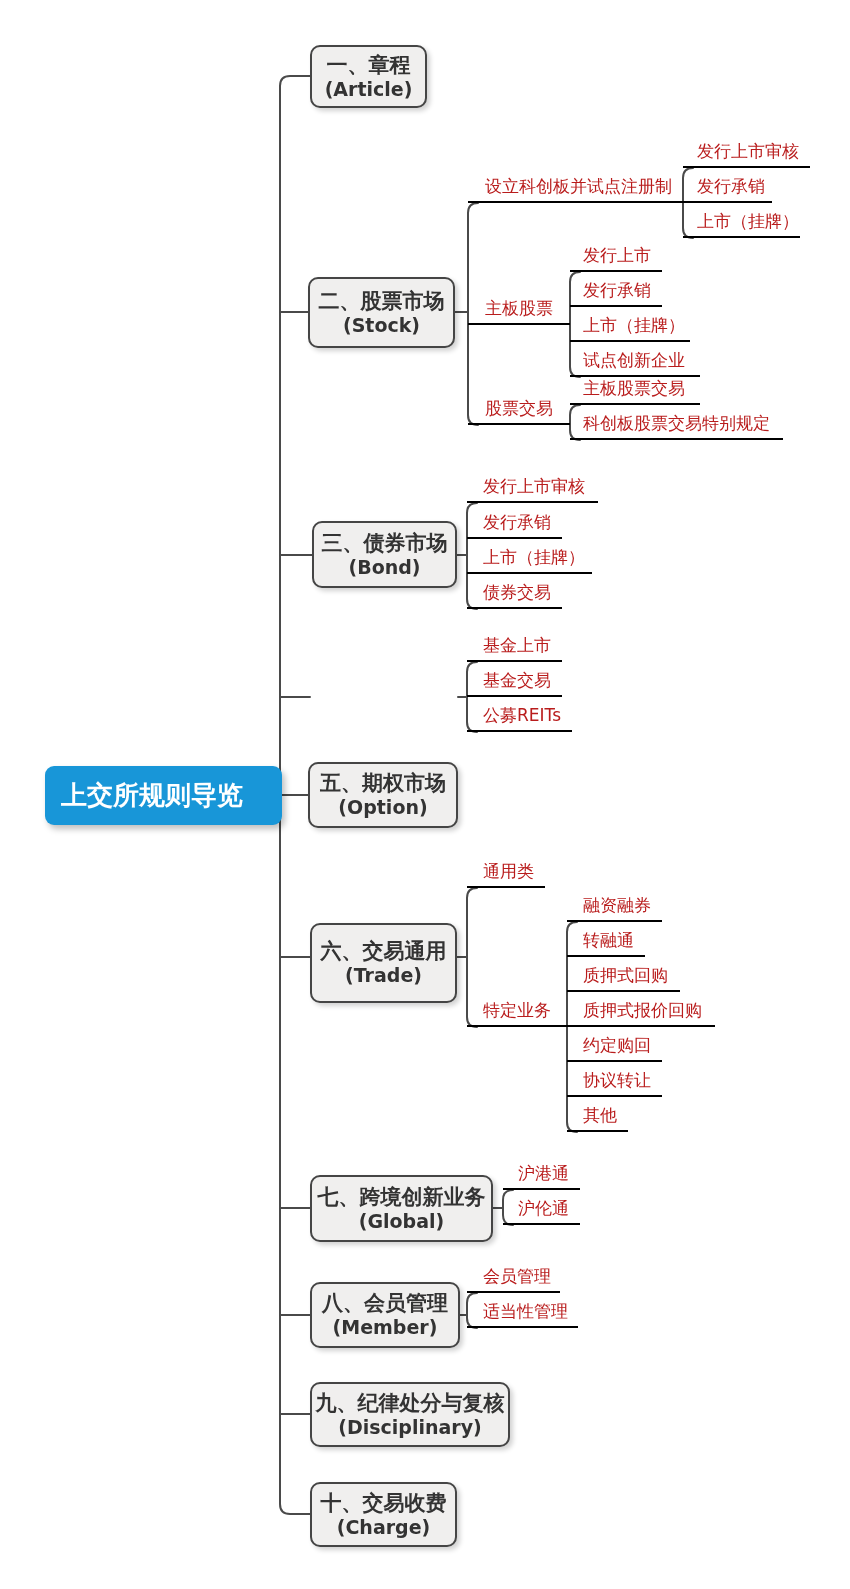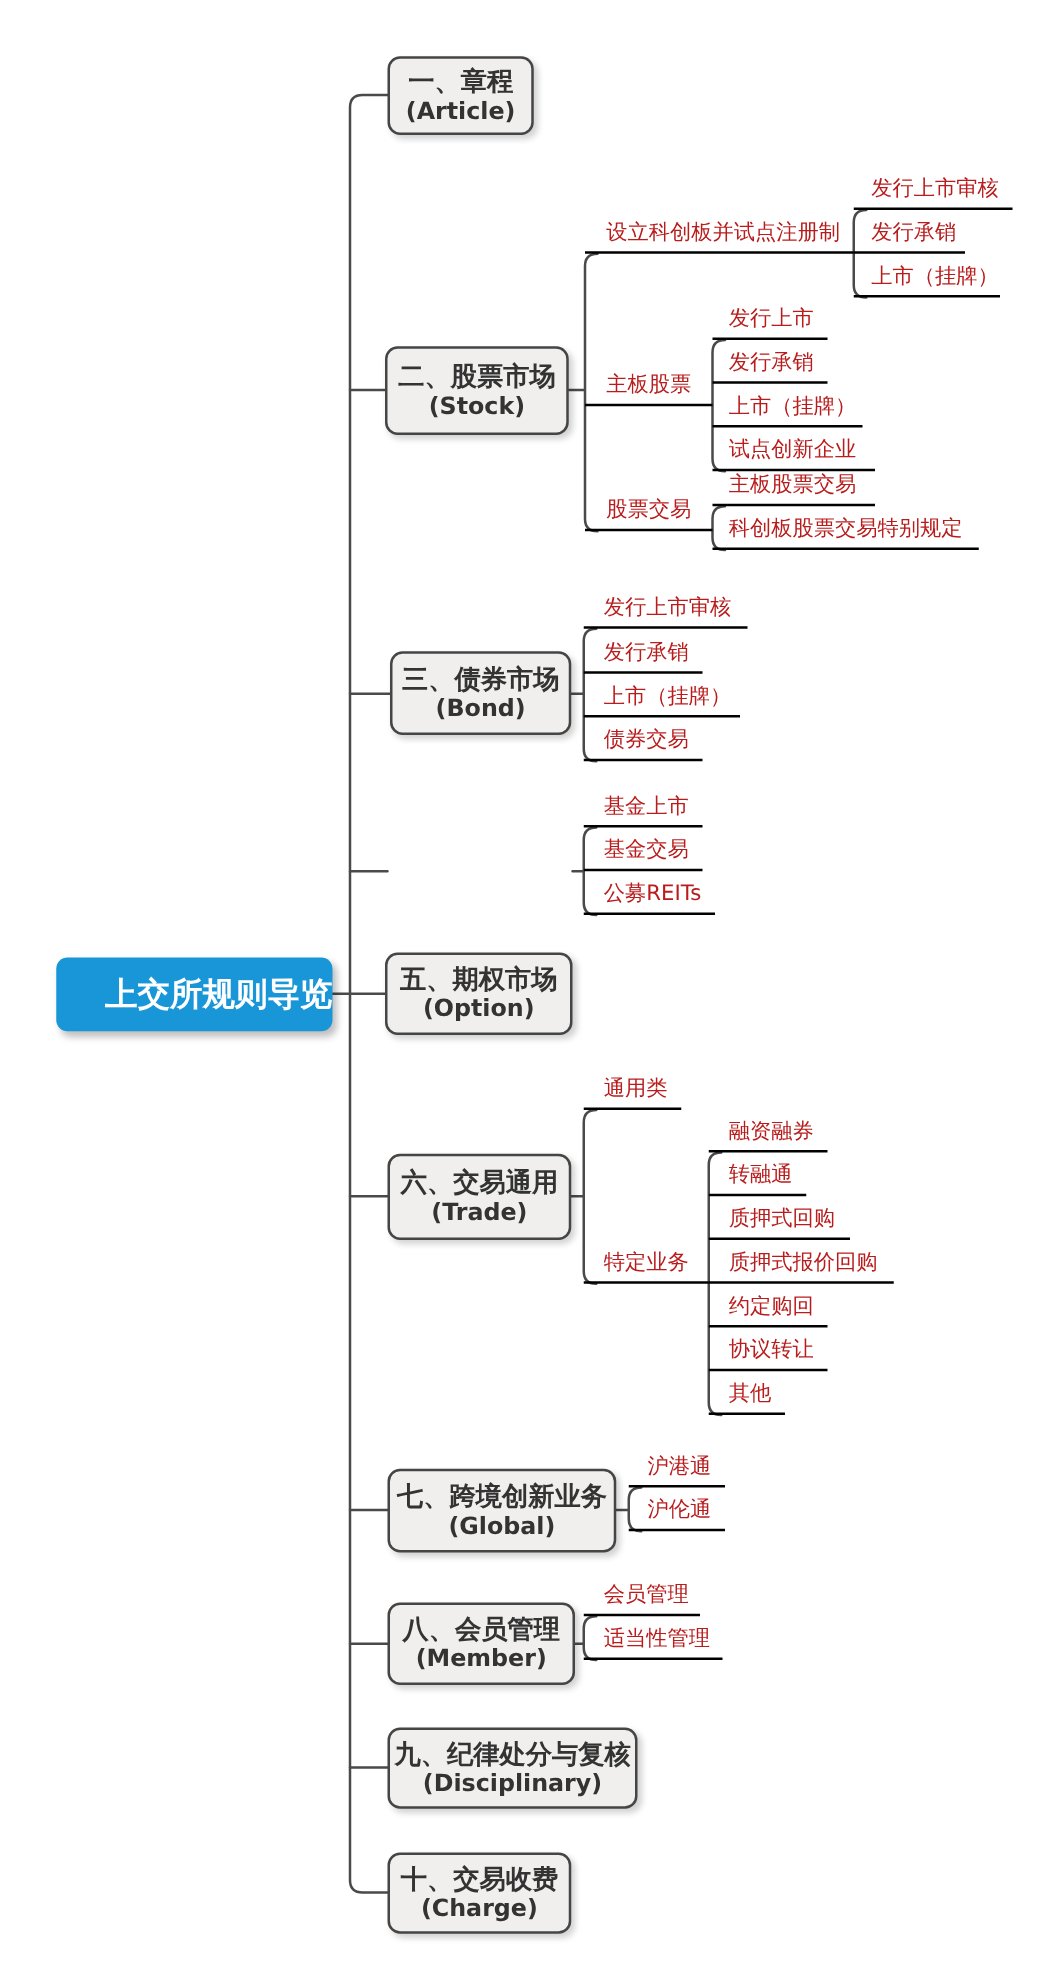--- a/index.html
+++ b/index.html
@@ -1,23 +1,23 @@
 <!DOCTYPE html>
 <html><head>
 <meta charset="utf-8">
 <style>
   html,body{margin:0;padding:0;background:#ffffff;}
   body{width:850px;height:1589px;position:relative;overflow:hidden;
        font-family:"DejaVu Sans",sans-serif;}
   #canvas{position:relative;width:850px;height:1589px;}
   svg.lines{position:absolute;left:0;top:0;z-index:1;}
   
-  .root{position:absolute;z-index:3;display:flex;align-items:center;justify-content:flex-end;
+  .root{position:absolute;z-index:3;display:flex;align-items:center;justify-content:flex-start;
         background:#1896d8;color:#ffffff;font-weight:bold;font-size:26px;
-        border-radius:9px;box-shadow:3px 4px 6px rgba(0,0,0,0.25);white-space:nowrap;}
+        border-radius:9px;box-shadow:3px 4px 6px rgba(0,0,0,0.25);white-space:nowrap;padding-left:16px;}
   
   .bbox{position:absolute;z-index:3;display:flex;flex-direction:column;align-items:center;
         justify-content:center;background:#f0efee;border:2.5px solid #454545;border-radius:10px;
         box-shadow:3px 3px 5px rgba(0,0,0,0.18);box-sizing:border-box;line-height:1.25;}
   .bbox .bt{font-size:21px;font-weight:bold;color:#333333;white-space:nowrap;text-align:right;}
   .bbox .be{font-size:19px;font-weight:bold;color:#333333;white-space:nowrap;}
   
   .leaf{position:absolute;z-index:2;height:30px;line-height:27px;box-sizing:border-box;
         border-bottom:2px solid #000000;font-size:17px;color:#b91c1c;white-space:nowrap;
         overflow:visible;}
@@ -56,21 +56,21 @@
     <div class="be">(Stock)</div>
   </div>
   <div class="bbox" style="left:312px;top:521px;width:145px;height:67px">
     <div class="bt">三、债券市场</div>
     <div class="be">(Bond)</div>
   </div>
   <div class="bbox" style="left:308px;top:762px;width:150px;height:66px">
     <div class="bt">五、期权市场</div>
     <div class="be">(Option)</div>
   </div>
-  <div class="bbox" style="left:310px;top:923px;width:147px;height:69px">
+  <div class="bbox" style="left:310px;top:923px;width:147px;height:80px">
     <div class="bt">六、交易通用</div>
     <div class="be">(Trade)</div>
   </div>
   <div class="bbox" style="left:310px;top:1175px;width:183px;height:67px">
     <div class="bt">七、跨境创新业务</div>
     <div class="be">(Global)</div>
   </div>
   <div class="bbox" style="left:310px;top:1282px;width:150px;height:66px">
     <div class="bt">八、会员管理</div>
     <div class="be">(Member)</div>

